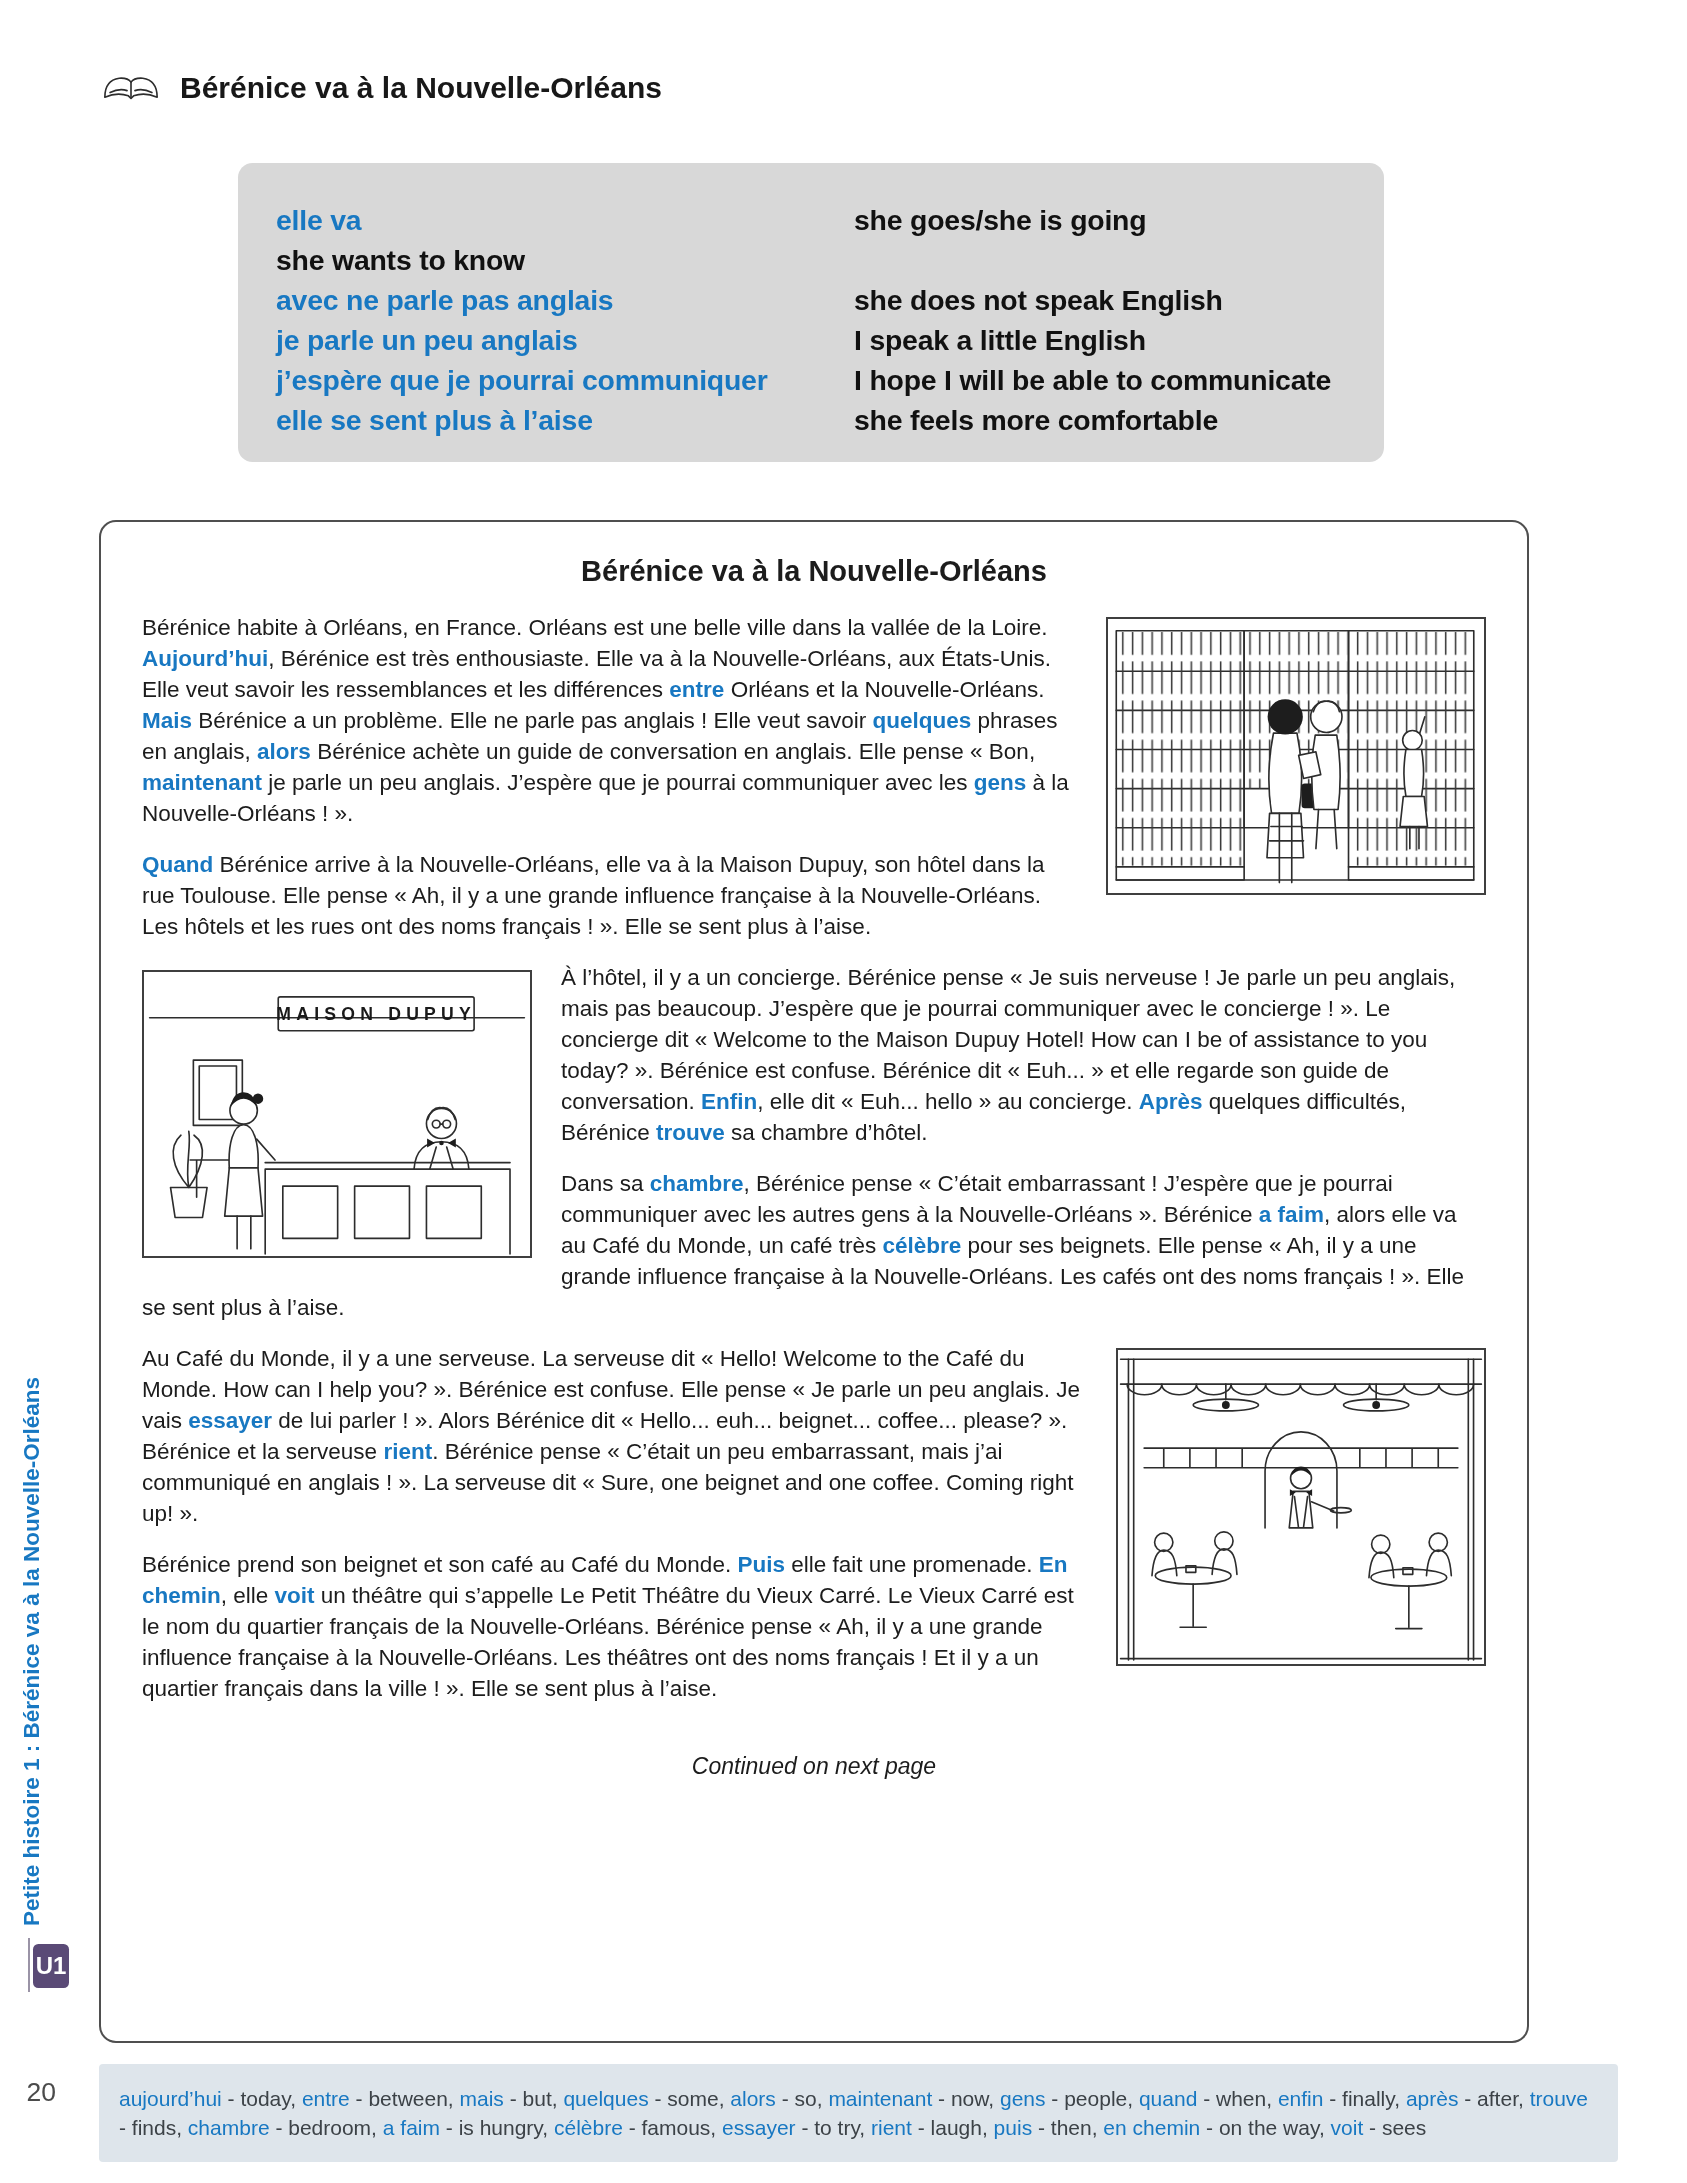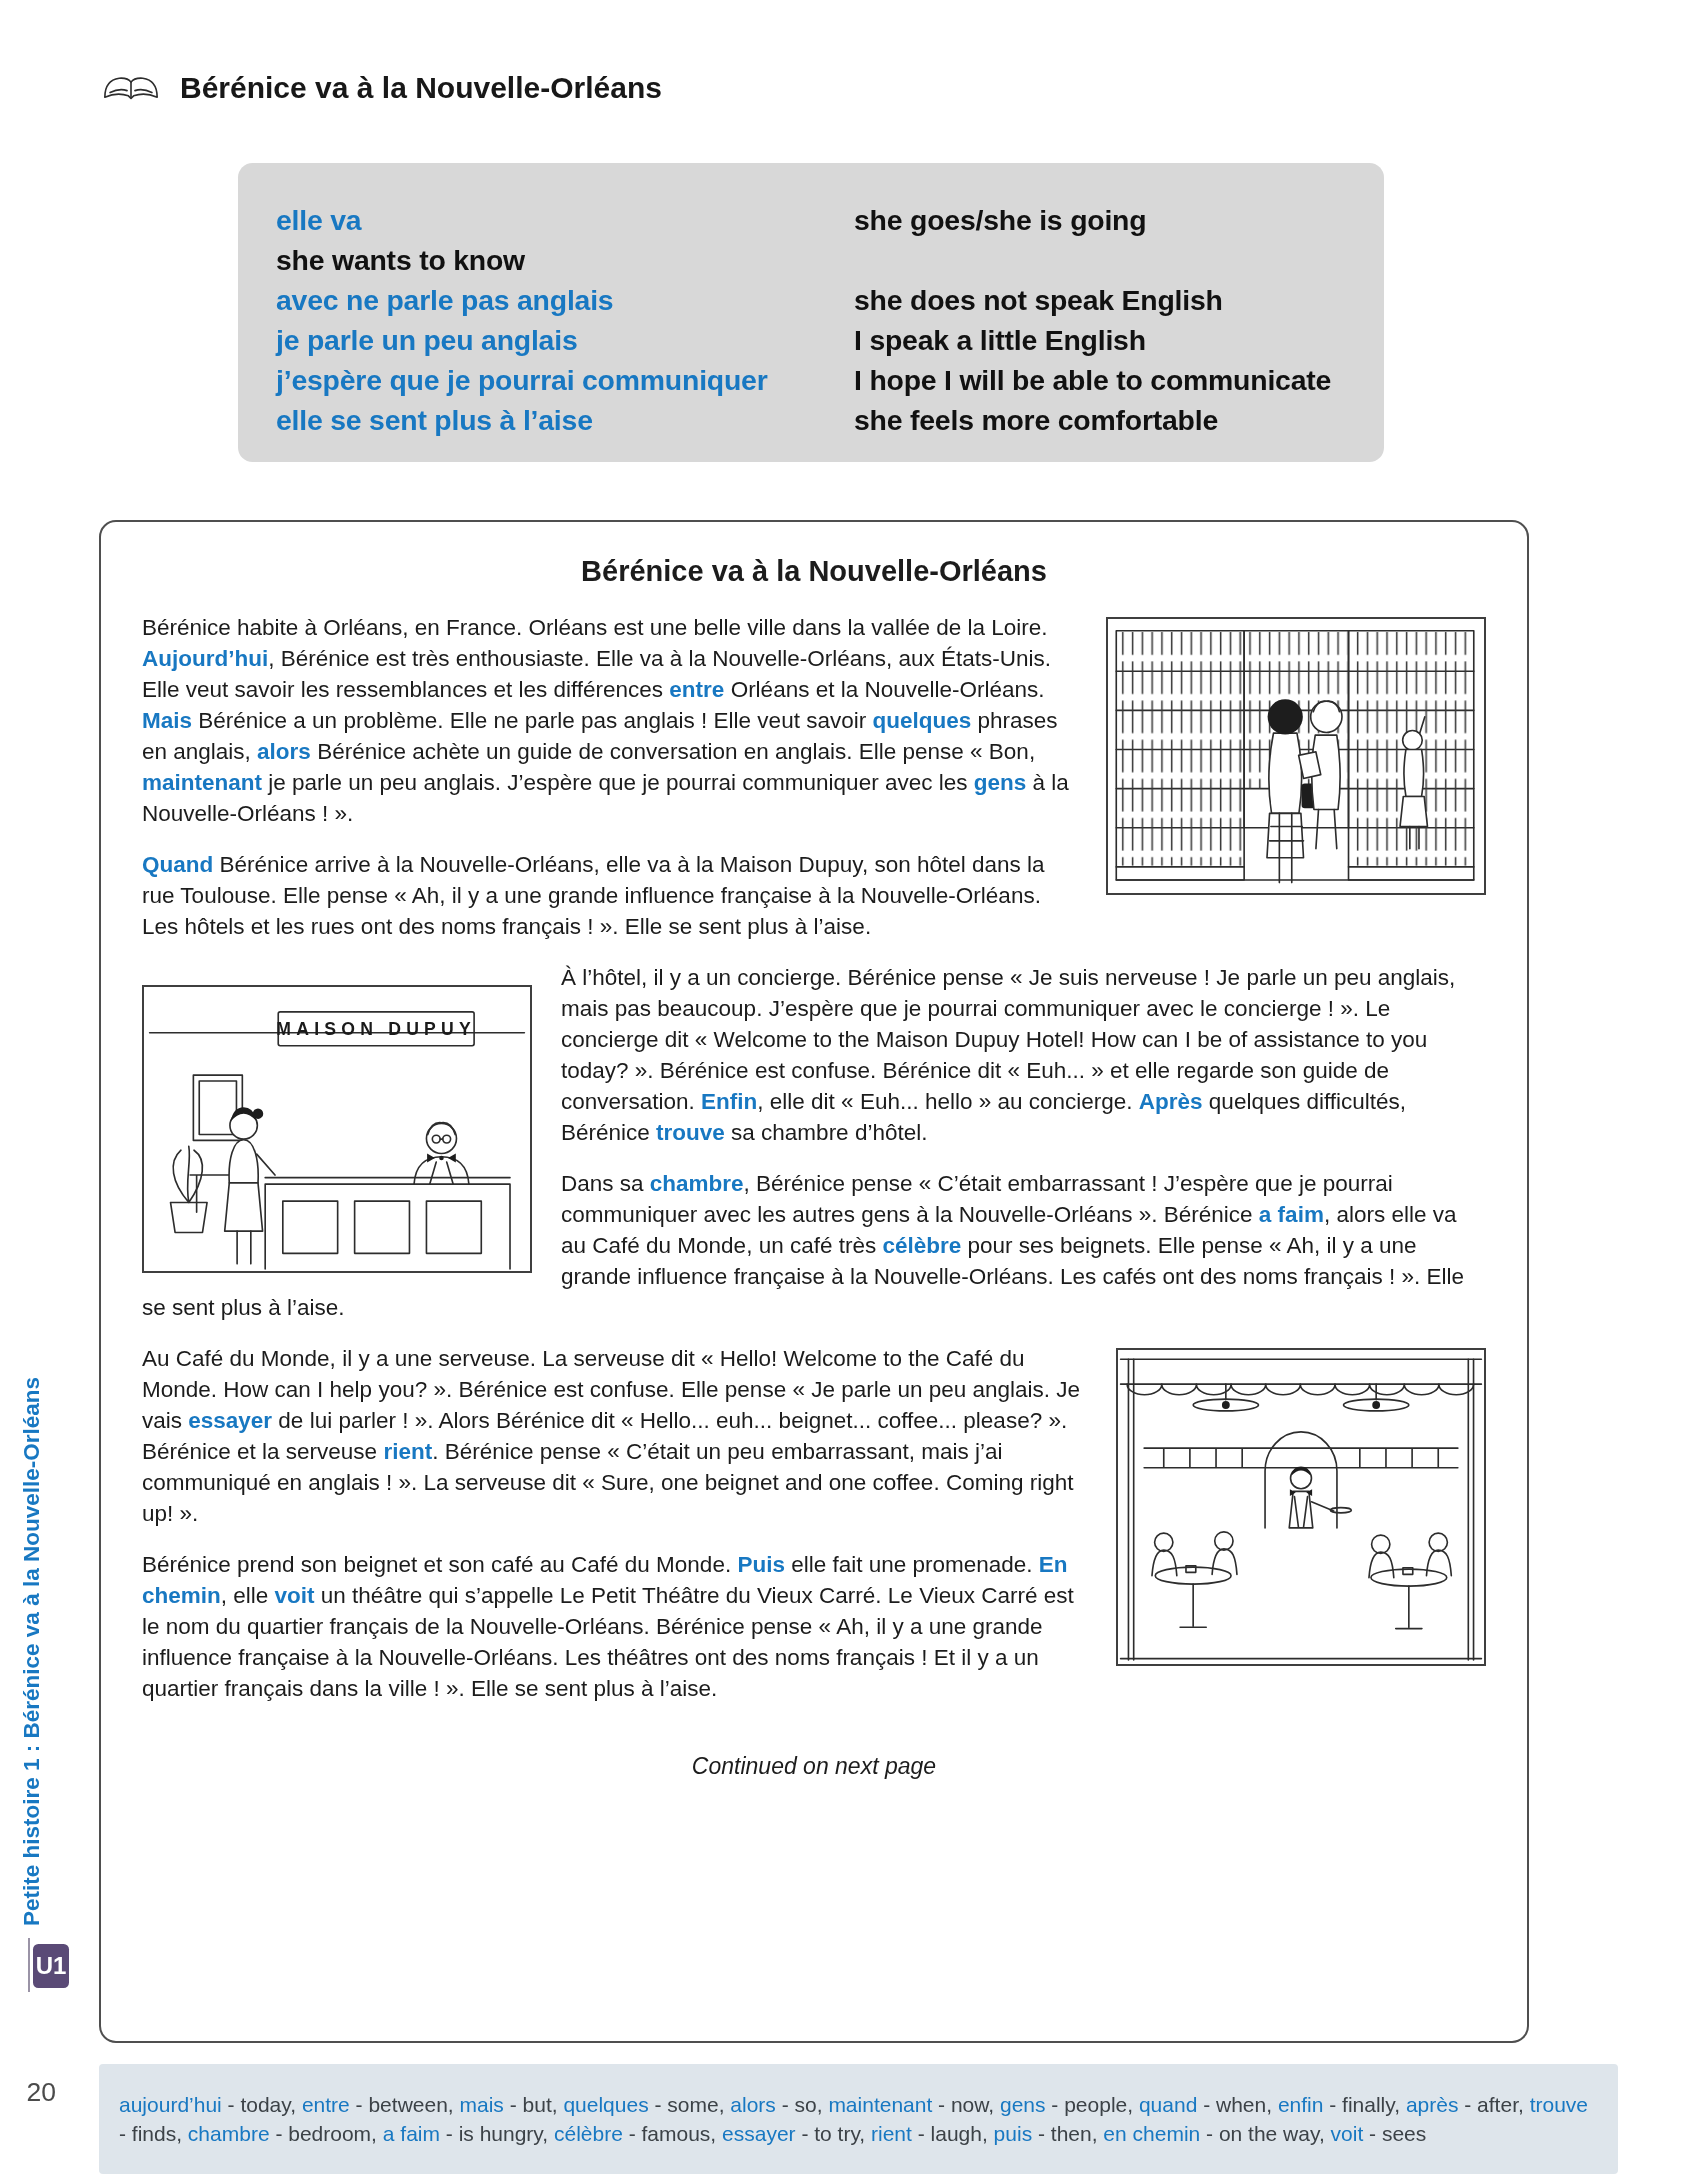--- a/index.html
+++ b/index.html
@@ -22,37 +22,37 @@
   .story-box{position:absolute;left:99px;top:520px;width:1430px;height:1523px;
              border:2.6px solid #4f4f4f;border-radius:17px;box-sizing:border-box;
              padding:29px 41px 0 41px;overflow:hidden;}
   .story-title{text-align:center;font-size:29px;font-weight:bold;margin:4px 0 24px 0;}
   .story-body{font-size:22.5px;line-height:31px;color:#1c1c1c;}
   .story-body p{margin:0 0 20px 0;}
   .kw{color:#1878c2;font-weight:bold;}
   .fig{background:#fff;border:2px solid #3f3f3f;box-sizing:border-box;}
   .fig svg{display:block;width:100%;height:100%;}
   .fig-bookstore{float:right;width:380px;height:278px;margin:5.3px 0 16px 29px;}
-  .fig-hotel{float:left;width:390px;height:288px;margin:23px 29px 16px 0;text-decoration:underline;}
+  .fig-hotel{float:left;width:390px;height:288px;margin:8px 29px 16px 0;text-decoration:underline;}
   .fig-cafe{float:right;width:370px;height:318px;margin:5.3px 0 16px 29px;}
   .continued{clear:both;text-align:center;font-style:italic;font-size:23px;padding-top:26.5px;}
 
   
   .sidebar-label{position:absolute;left:18.5px;top:1307px;height:619px;
                  writing-mode:vertical-rl;transform:rotate(180deg);
                  font-size:22.5px;font-weight:bold;color:#1878c2;white-space:nowrap;}
   .unit-badge{position:absolute;left:33px;top:1944px;width:36px;height:44px;background:#5a4a76;
               border-radius:5.3px;color:#fff;font-size:24px;font-weight:bold;
               display:flex;align-items:center;justify-content:center;}
   .badge-bracket{position:absolute;left:28px;top:1938px;width:2px;height:54px;background:#9a93a6;}
   .page-number{position:absolute;left:26.5px;top:2077px;font-size:26.5px;color:#4b4b4b;}
 
   
   .glossary{position:absolute;left:99px;top:2064px;width:1519px;min-height:70px;background:#dee5eb;
-            border-radius:4px;box-sizing:border-box;padding:26px 20px;font-size:21px;line-height:29px;
+            border-radius:4px;box-sizing:border-box;padding:20px 20px;font-size:21px;line-height:29px;
             color:#3c4247;}
   .gl-fr{color:#1878c2;}
   .gl-en{color:#3c4247;}
 
   
   .sk{stroke:#2d2d2d;stroke-width:2.5;fill:none;stroke-linecap:round;stroke-linejoin:round;}
 </style>
 </head>
 <body>
 

